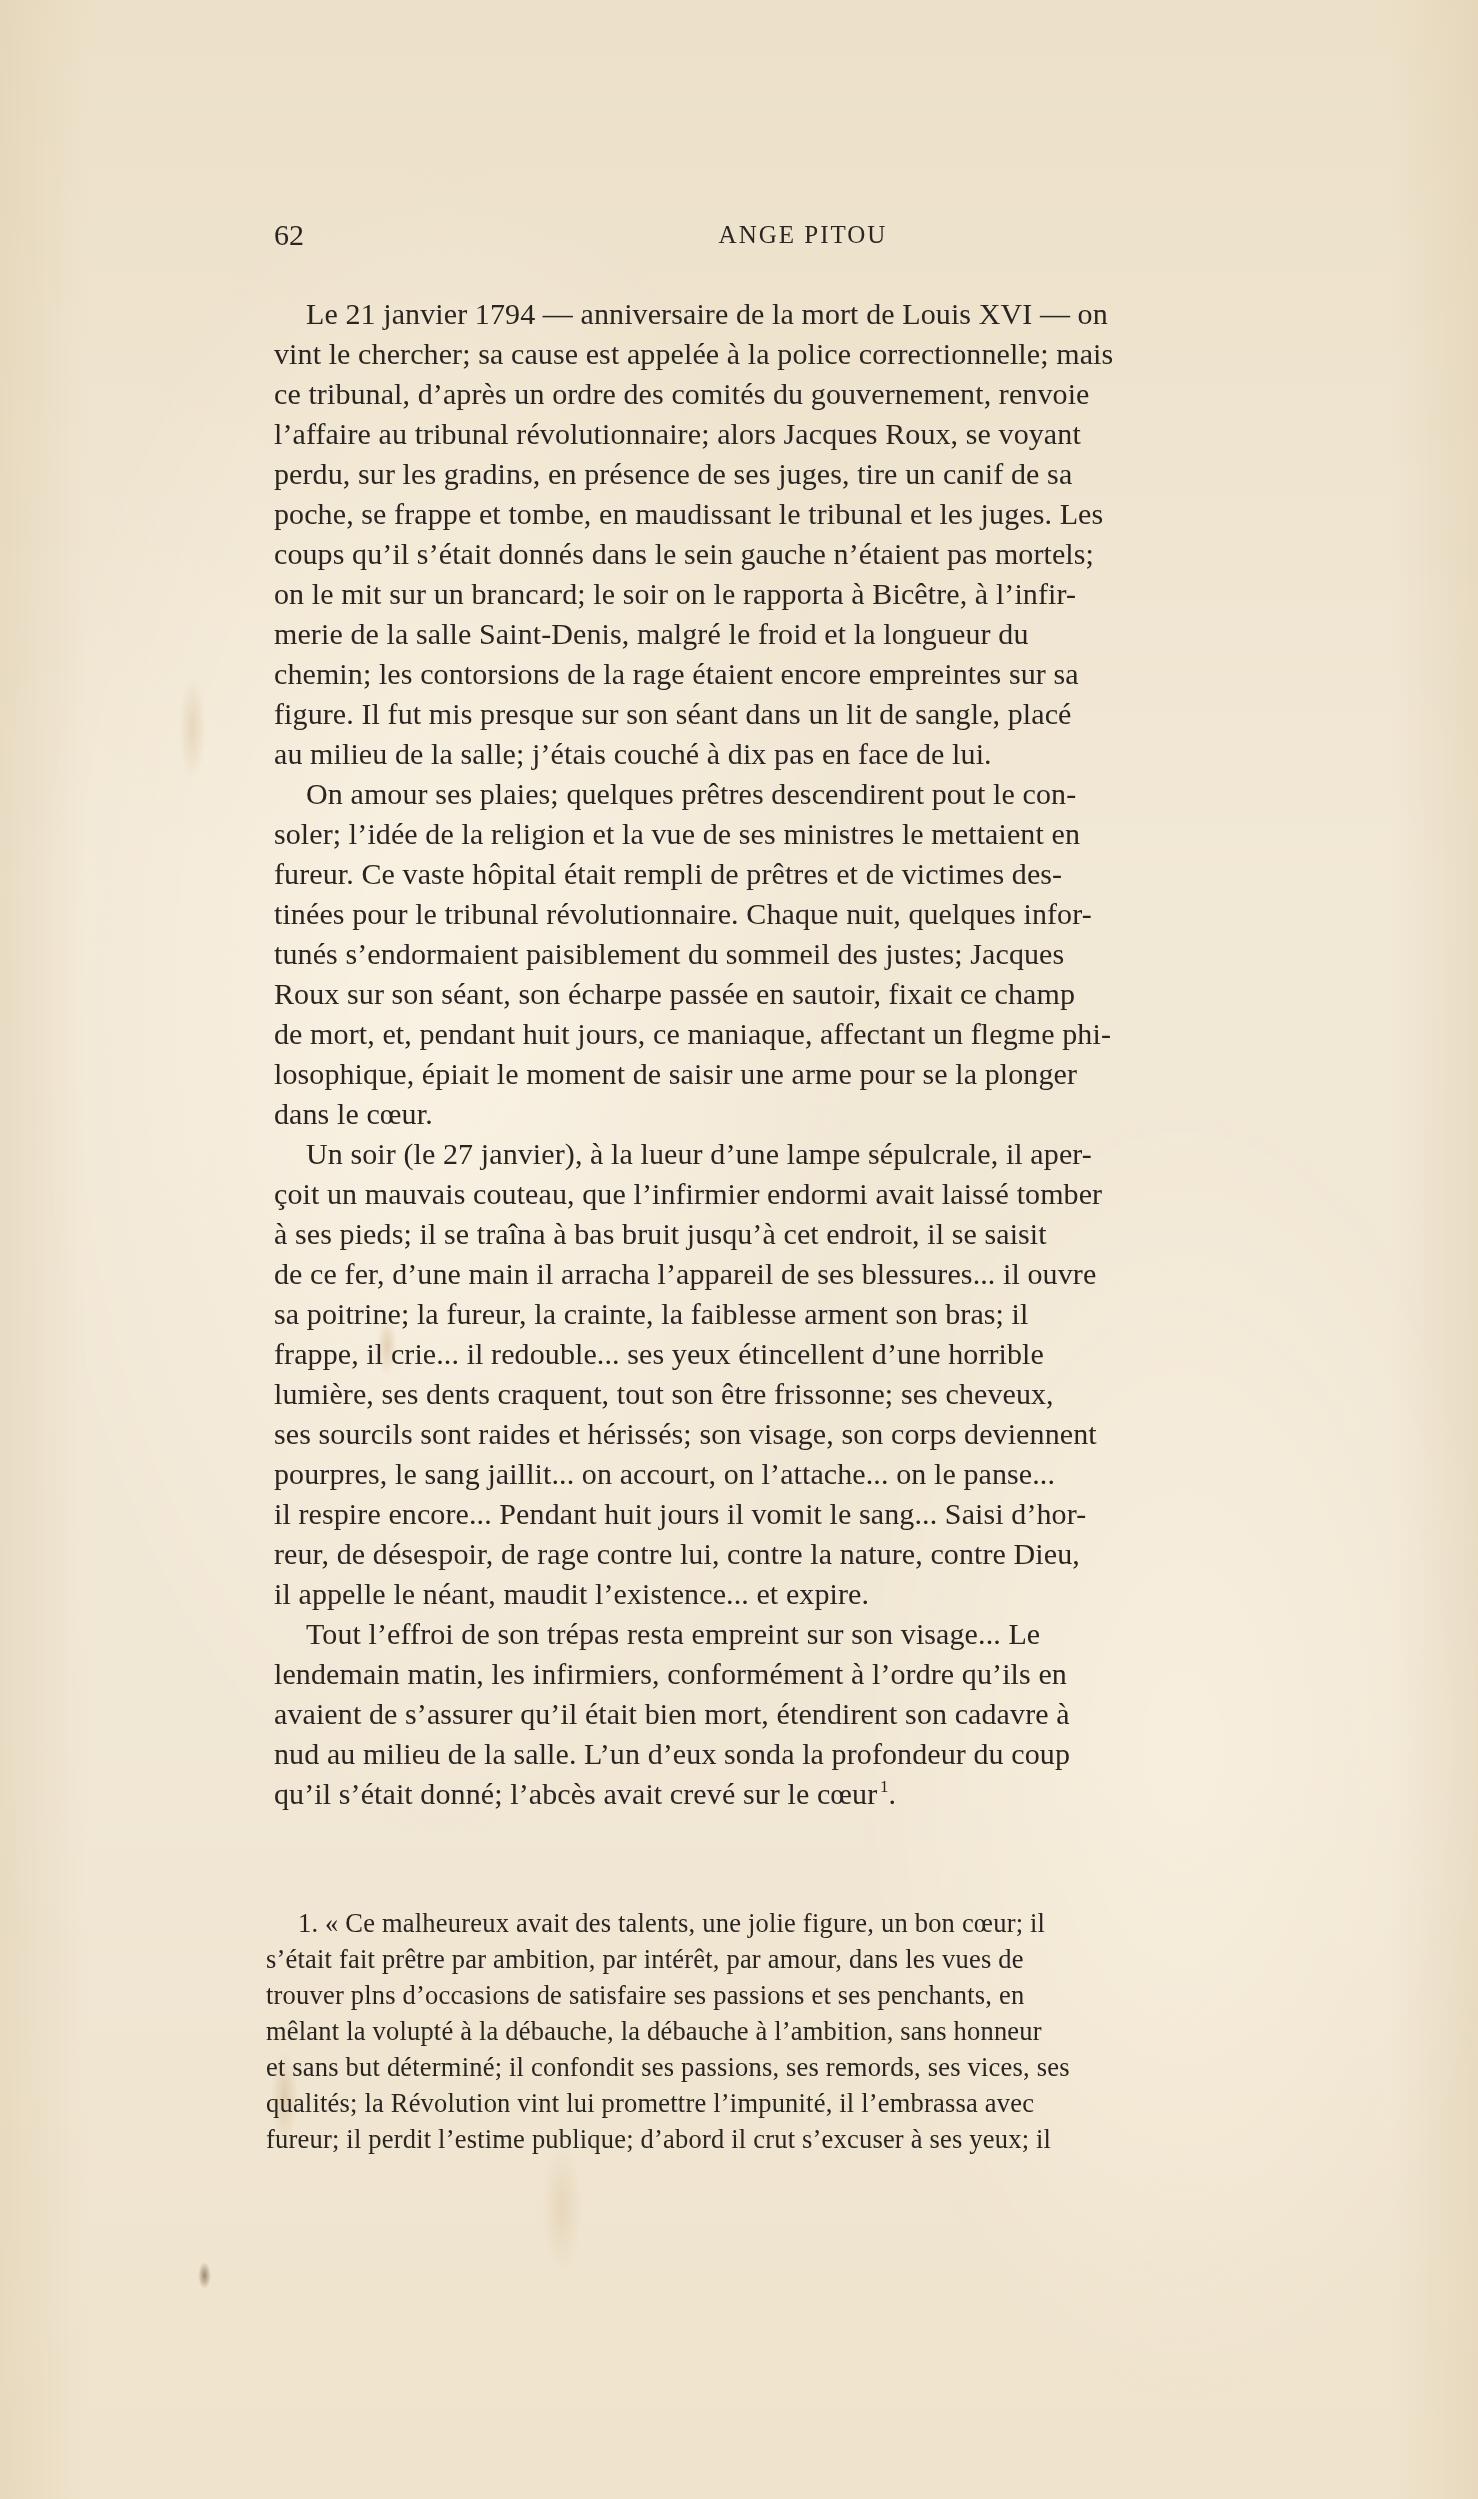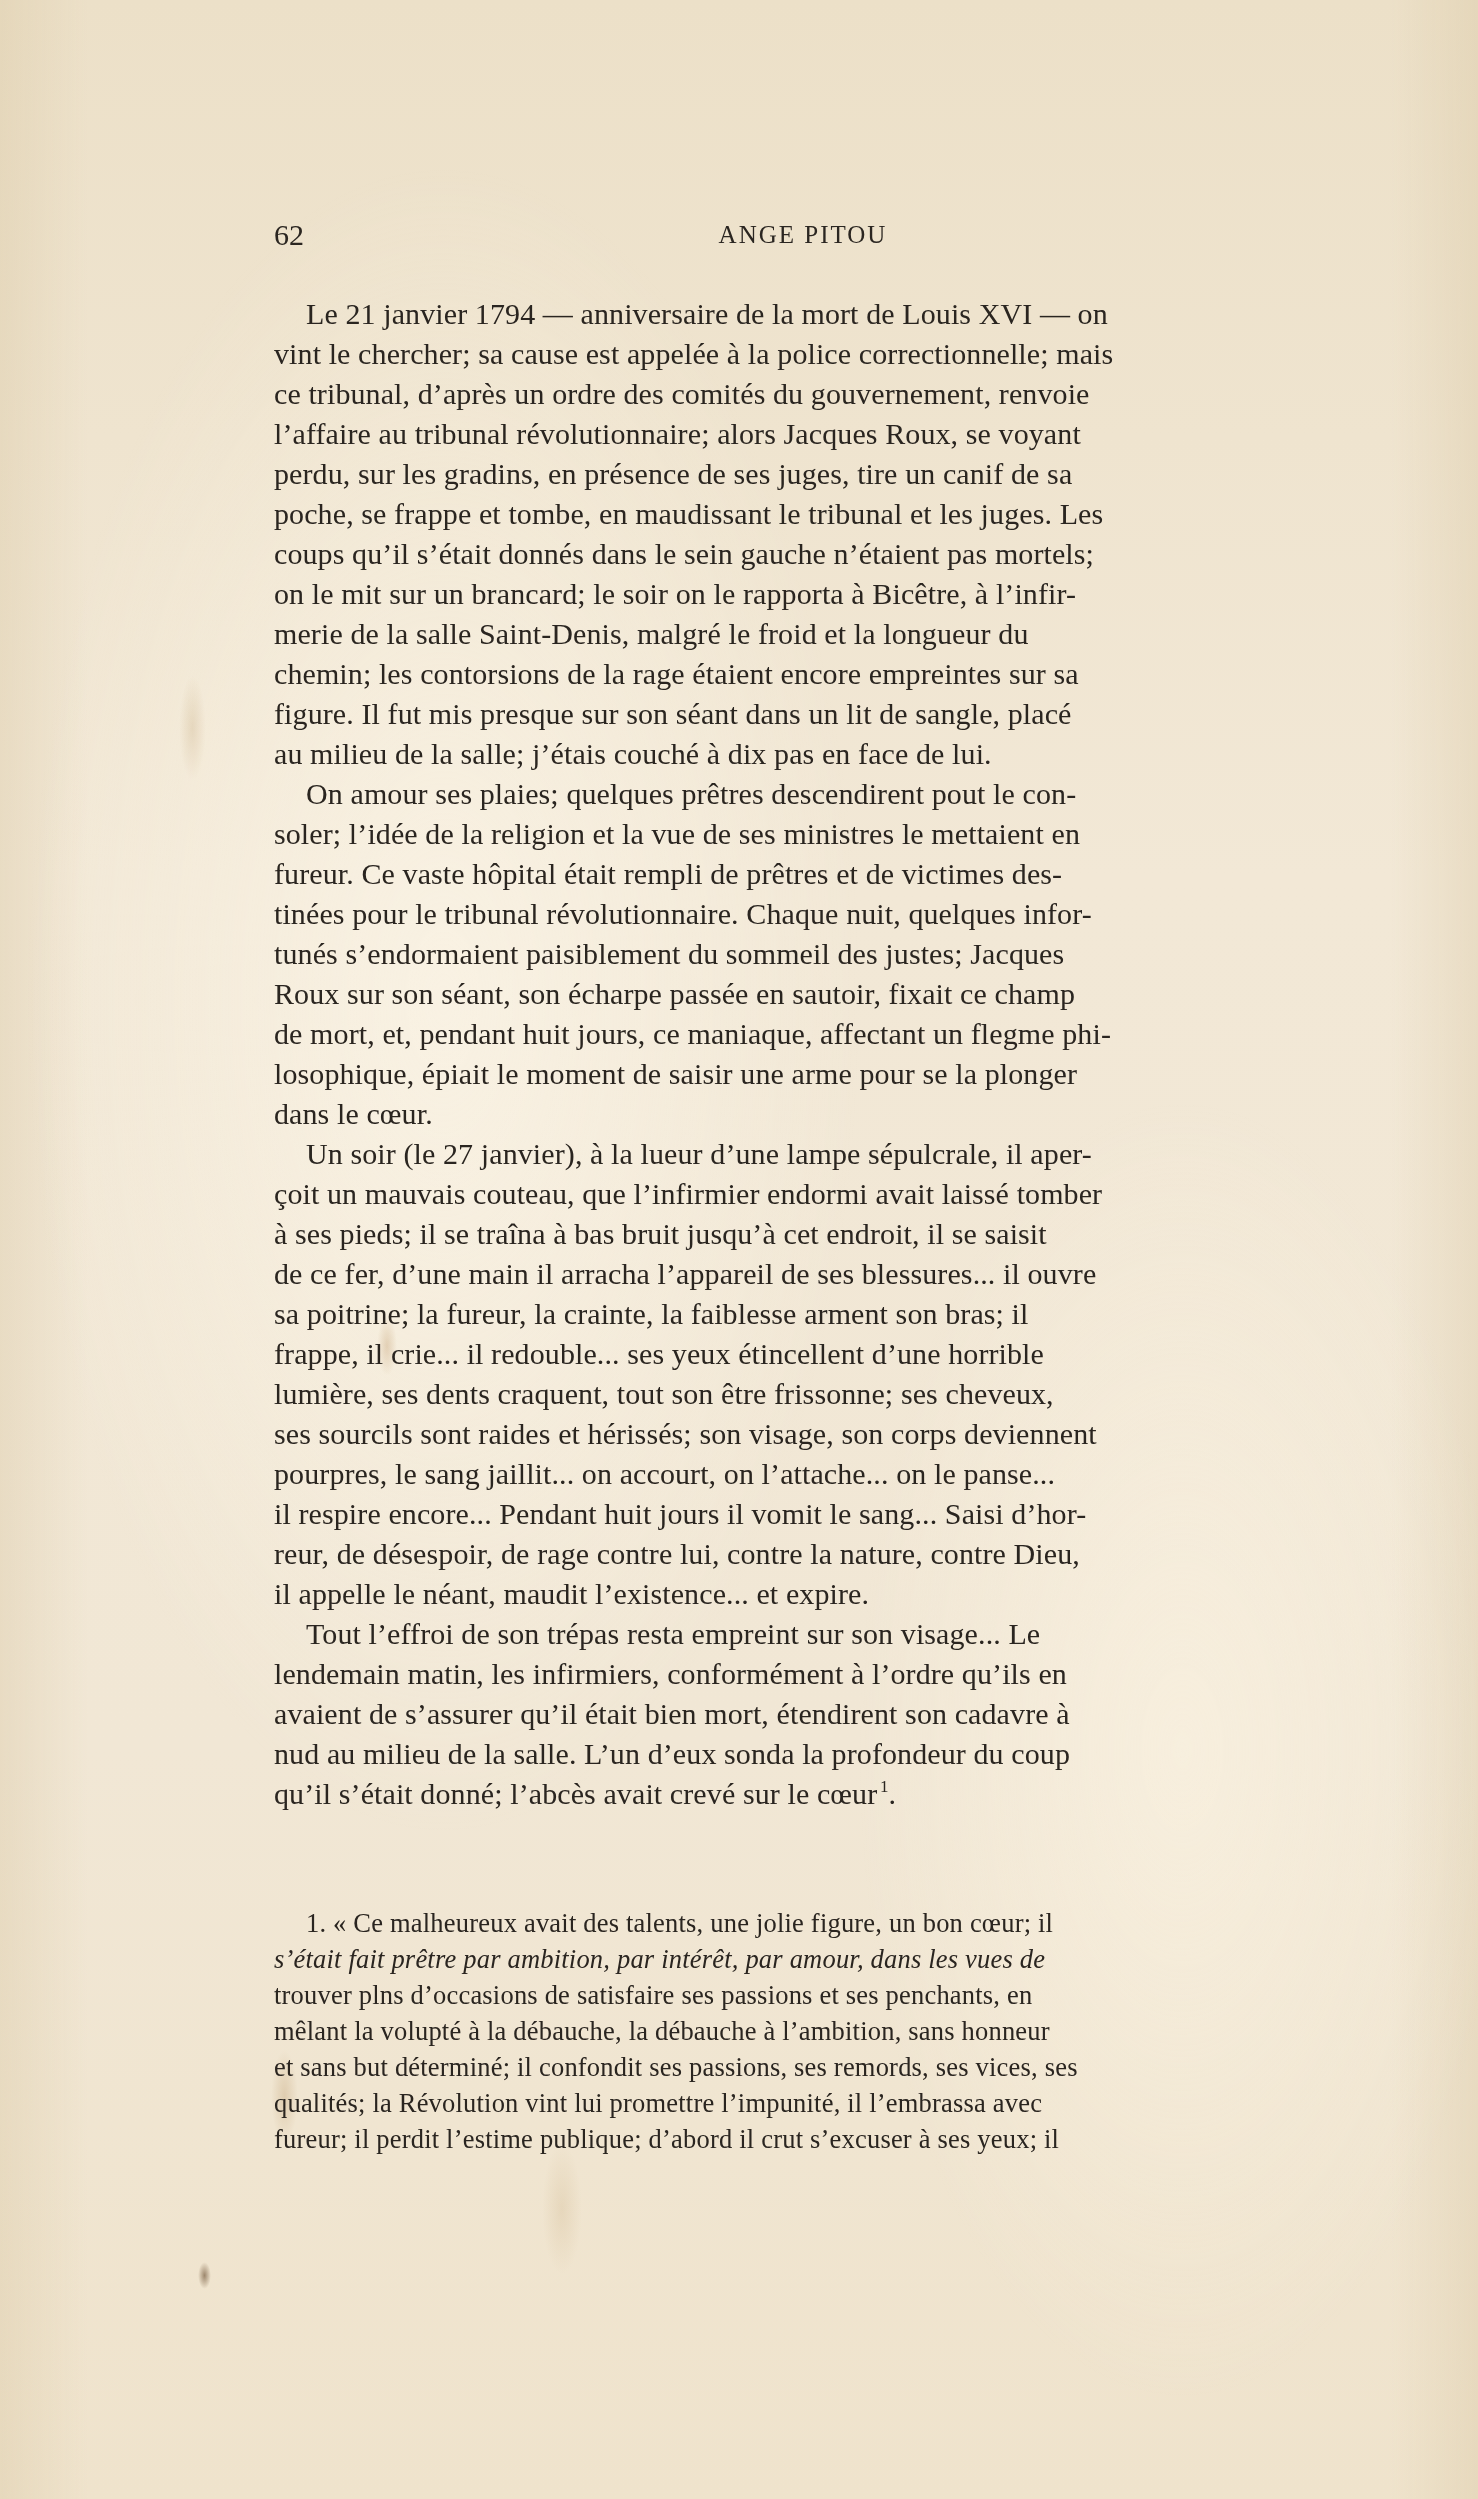--- a/index.html
+++ b/index.html
@@ -71,21 +71,21 @@
     letter-spacing: 0.1px;
   }
   .line.last {
     text-align-last: left;
   }
   .line.indent {
     padding-left: 32px;
   }
   .footnotes {
     position: absolute;
-    left: 274px;
+    left: 266px;
     top: 1905px;
     width: 1058px;
   }
   .fn-line {
     display: block;
     font-size: 26.5px;
     line-height: 36px;
     height: 36px;
     text-align: justify;
     text-align-last: justify;
@@ -164,21 +164,21 @@
       <span class="line indent" style="white-space: nowrap; word-spacing: 0px; text-align: left; text-align-last: left;">Tout l’effroi de son trépas resta empreint sur son visage... Le</span>
       <span class="line" style="white-space: nowrap; word-spacing: 0px; text-align: left; text-align-last: left;">lendemain matin, les infirmiers, conformément à l’ordre qu’ils en</span>
       <span class="line" style="white-space: nowrap; word-spacing: 0px; text-align: left; text-align-last: left;">avaient de s’assurer qu’il était bien mort, étendirent son cadavre à</span>
       <span class="line" style="white-space: nowrap; word-spacing: 0px; text-align: right; text-align-last: left;">nud au milieu de la salle. L’un d’eux sonda la profondeur du coup</span>
       <span class="line last"><span>qu’il s’était donné; l’abcès avait crevé sur le cœur</span><sup class="note-ref">1</sup><span>.</span></span>
     </div>
   </div>
 
   <div class="footnotes">
     <span class="fn-line indent" style="white-space: nowrap; word-spacing: 0px; text-align: left; text-align-last: left;">1. « Ce malheureux avait des talents, une jolie figure, un bon cœur; il</span>
-    <span class="fn-line" style="white-space: nowrap; word-spacing: 0px; text-align: right; text-align-last: left; font-style: italic;">s’était fait prêtre par ambition, par intérêt, par amour, dans les vues de</span>
+    <span class="fn-line" style="white-space: nowrap; word-spacing: 0px; text-align: right; text-align-last: left;">s’était fait prêtre par ambition, par intérêt, par amour, dans les vues de</span>
     <span class="fn-line" style="white-space: nowrap; word-spacing: 0px; text-align: left; text-align-last: left;">trouver plns d’occasions de satisfaire ses passions et ses penchants, en</span>
     <span class="fn-line" style="white-space: nowrap; word-spacing: 0px; text-align: right; text-align-last: left;">mêlant la volupté à la débauche, la débauche à l’ambition, sans honneur</span>
     <span class="fn-line" style="white-space: nowrap; word-spacing: 0px; text-align: left; text-align-last: left;">et sans but déterminé; il confondit ses passions, ses remords, ses vices, ses</span>
     <span class="fn-line" style="white-space: nowrap; word-spacing: 0px; text-align: left; text-align-last: left;">qualités; la Révolution vint lui promettre l’impunité, il l’embrassa avec</span>
     <span class="fn-line" style="white-space: nowrap; word-spacing: 0px; text-align: left; text-align-last: left;">fureur; il perdit l’estime publique; d’abord il crut s’excuser à ses yeux; il</span>
   </div>
 
 </div>
 
 

